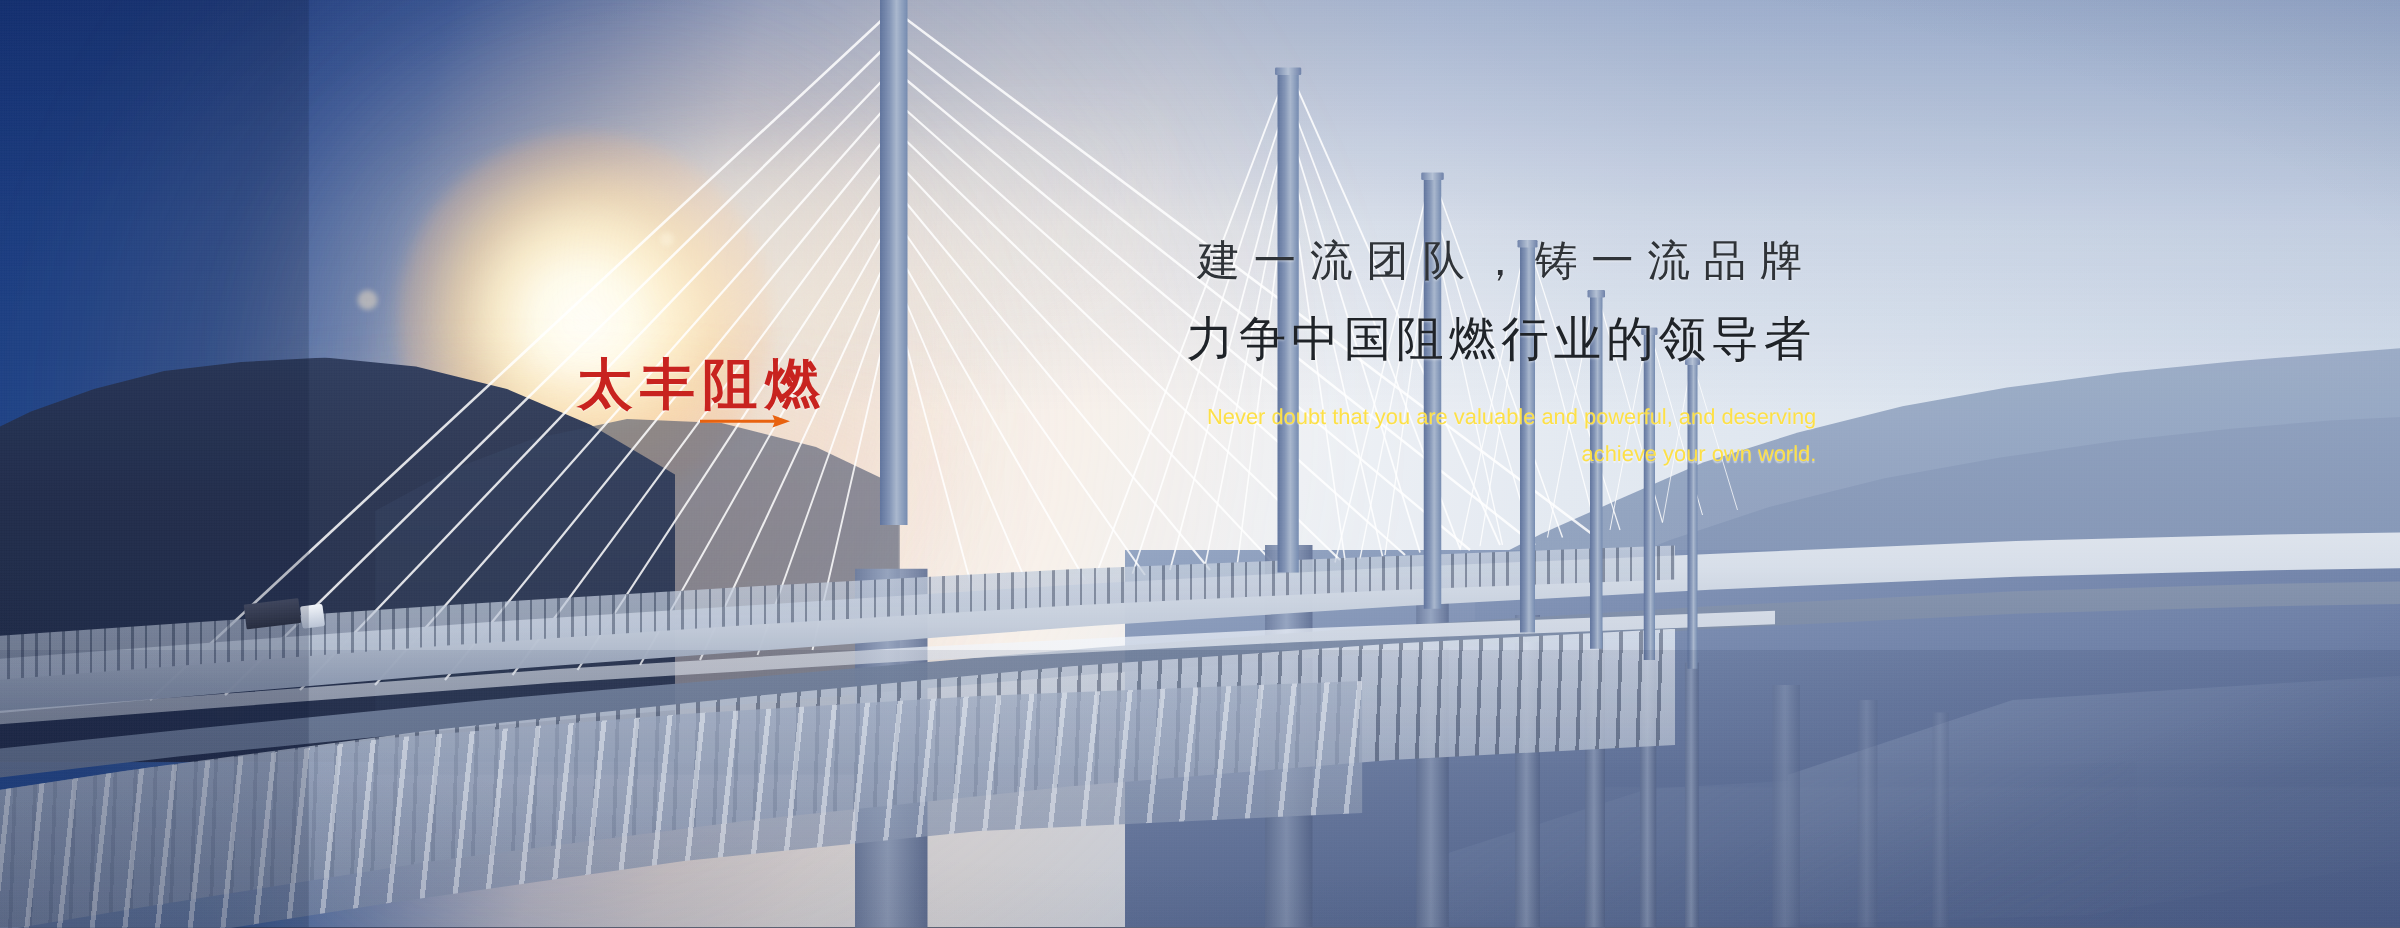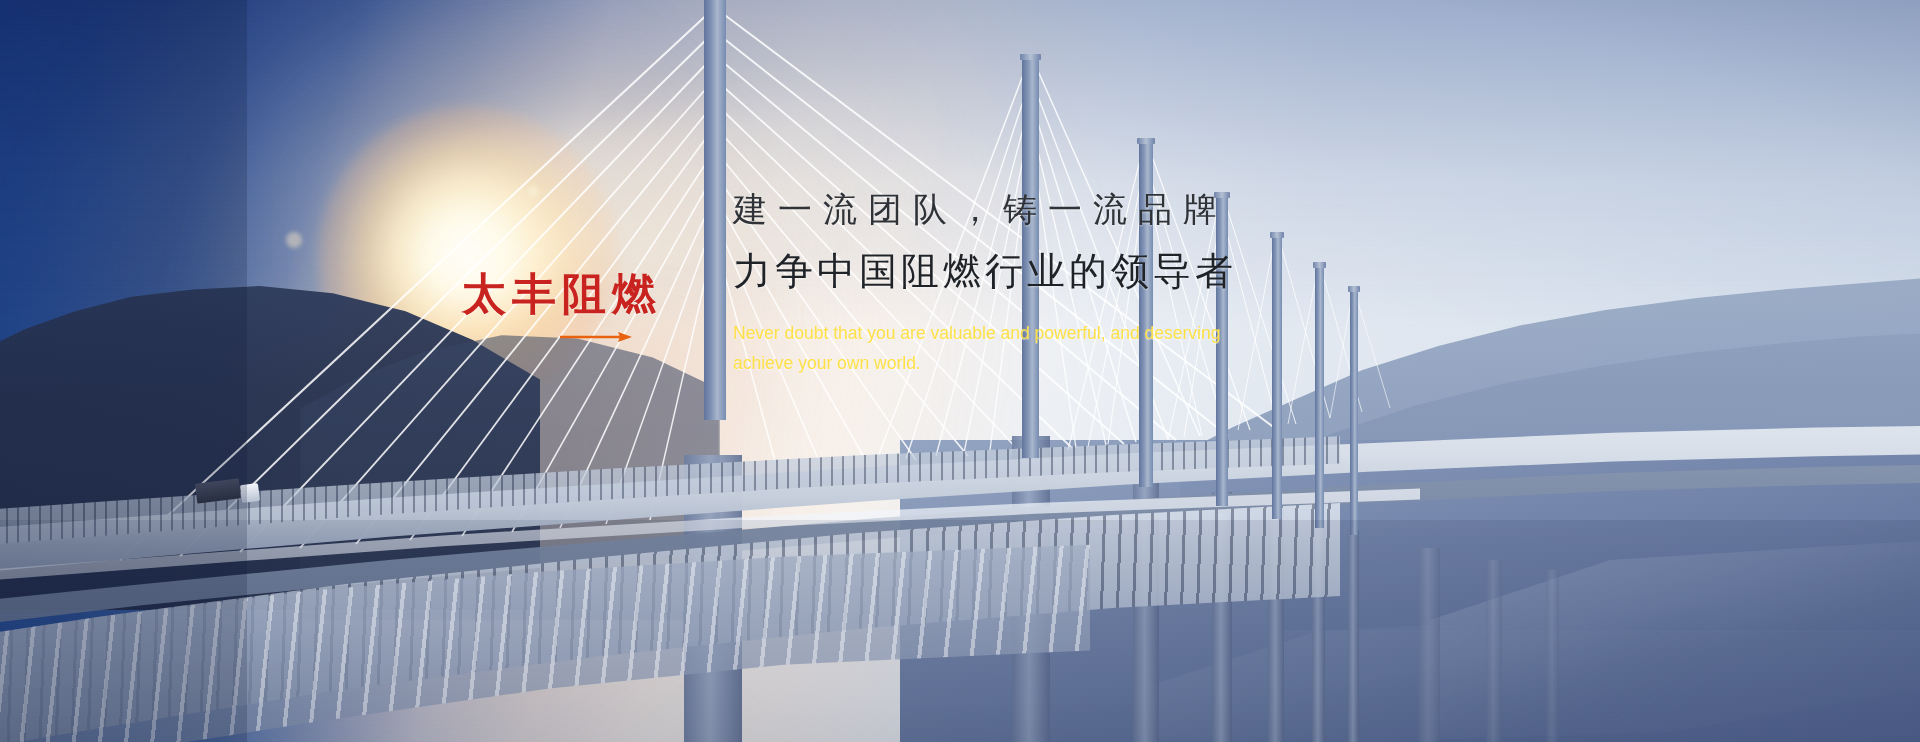--- a/index.html
+++ b/index.html
@@ -229,24 +229,25 @@
 
   
   .content { position:absolute; left:0; top:0; width:1920px; height:742px; }
 
   .logo-block { position:absolute; left:462px; top:272px; width:240px; }
   .logo-text {
     font-size:44px; font-weight:bold; color:#c8231f; letter-spacing:6px;
     line-height:1; white-space:nowrap;
     text-shadow:0 1px 1px rgba(255,255,255,.55);
     font-family:"DejaVu Sans","Liberation Sans",sans-serif;
+    margin-top:14px;
   }
   .logo-arrow { position:absolute; left:98px; top:58px; width:72px; height:14px; }
 
-  .copy-block { position:absolute; left:733px; top:192px; width:720px; }
+  .copy-block { position:absolute; left:733px; top:192px; width:720px;text-align:right; }
   .head-1 {
     font-size:34px; color:#2f3338; letter-spacing:11px; line-height:1;
     white-space:nowrap; font-weight:normal;
     font-family:"DejaVu Serif","Liberation Serif",serif;
     text-shadow:0 1px 2px rgba(255,255,255,.5);
   }
   .head-2 {
     margin-top:26px; font-size:38px; font-weight:normal; color:#1f2328;
     letter-spacing:4px; line-height:1; white-space:nowrap;
     font-family:"DejaVu Sans","Liberation Sans",sans-serif;

